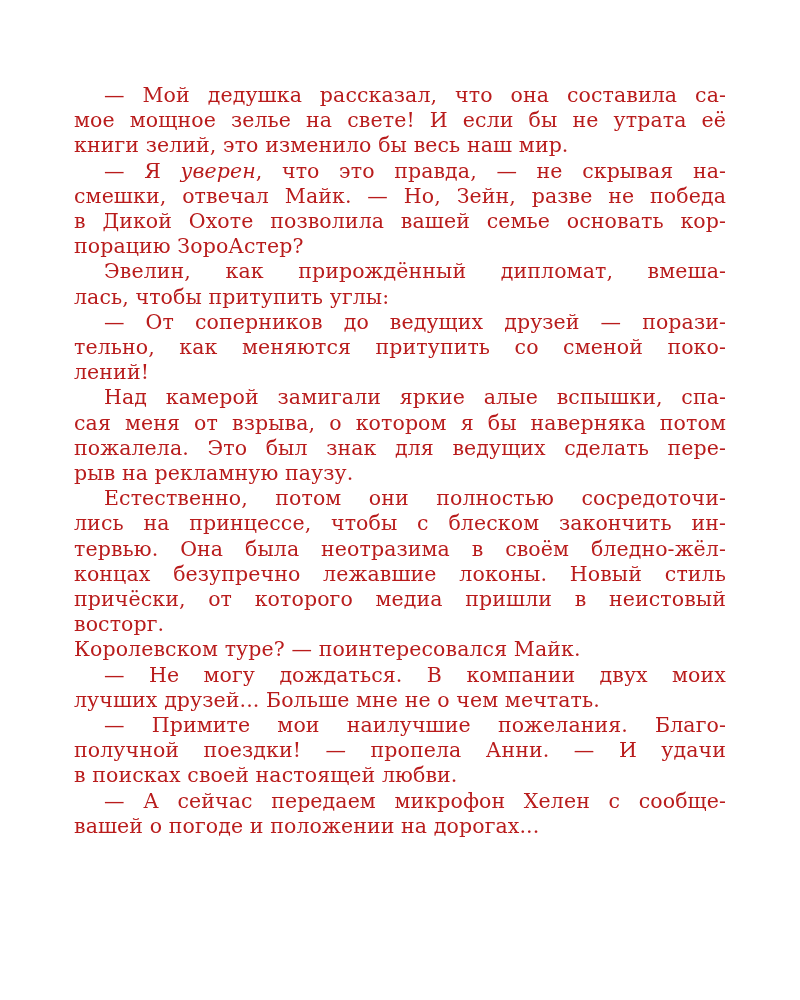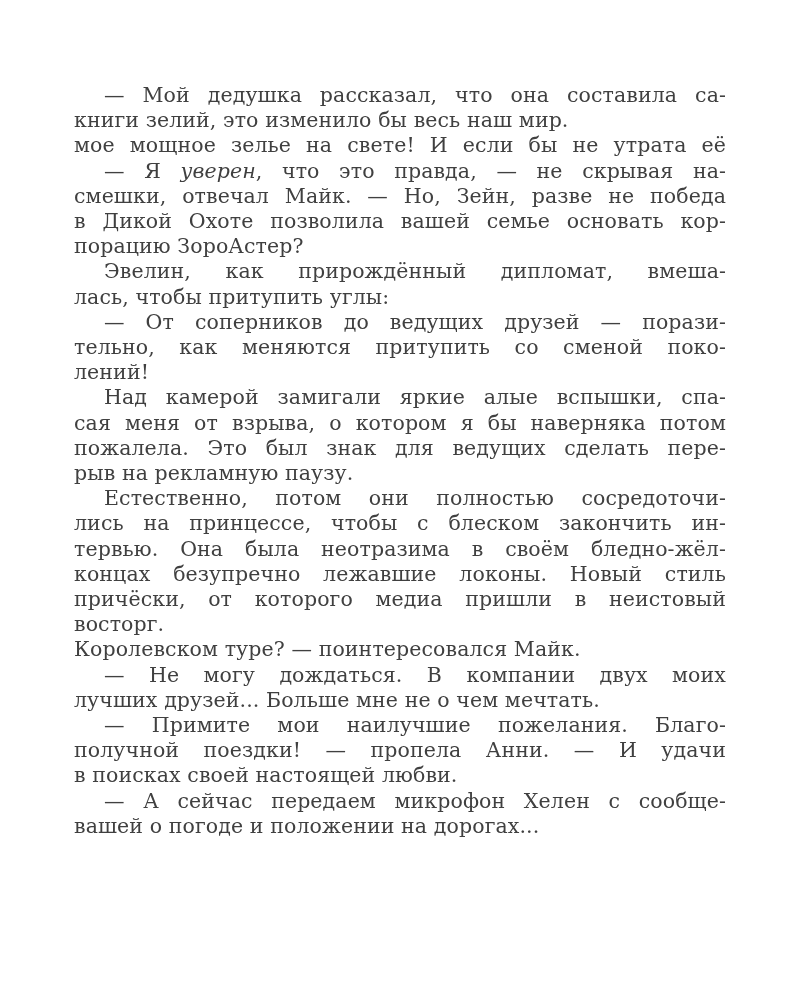--- a/index.html
+++ b/index.html
@@ -17,21 +17,21 @@
   .page {
     position: absolute;
     inset: 0;
     background: #ffffff;
   }
   .text-block {
     position: absolute;
     left: 74px;
     top: 83px;
     width: 652px;
-    color: #404040;
+    color: #b91c1c;
   }
   .paragraph {
     margin: 0;
     padding: 0;
   }
   .line {
     font-size: 20.5px;
     line-height: 25.2px;
     text-align: justify;
     text-align-last: justify;
@@ -46,22 +46,22 @@
   .line i {
   }
 </style>
 </head>
 <body>
 
 <div class="page">
   <div class="text-block">
       <div class="paragraph">
         <div class="line para-start">— Мой дедушка рассказал, что она составила са-</div>
+        <div class="line">мое мощное зелье на свете! И если бы не утрата её</div>
         <div class="line para-end">книги зелий, это изменило бы весь наш мир.</div>
-        <div class="line">мое мощное зелье на свете! И если бы не утрата её</div>
       </div>
       <div class="paragraph">
         <div class="line para-start">— Я <i>уверен</i>, что это правда, — не скрывая на-</div>
         <div class="line">смешки, отвечал Майк. — Но, Зейн, разве не победа</div>
         <div class="line">в Дикой Охоте позволила вашей семье основать кор-</div>
         <div class="line para-end">порацию ЗороАстер?</div>
       </div>
       <div class="paragraph">
         <div class="line para-start">Эвелин, как прирождённый дипломат, вмеша-</div>
         <div class="line para-end">лась, чтобы притупить углы:</div>

